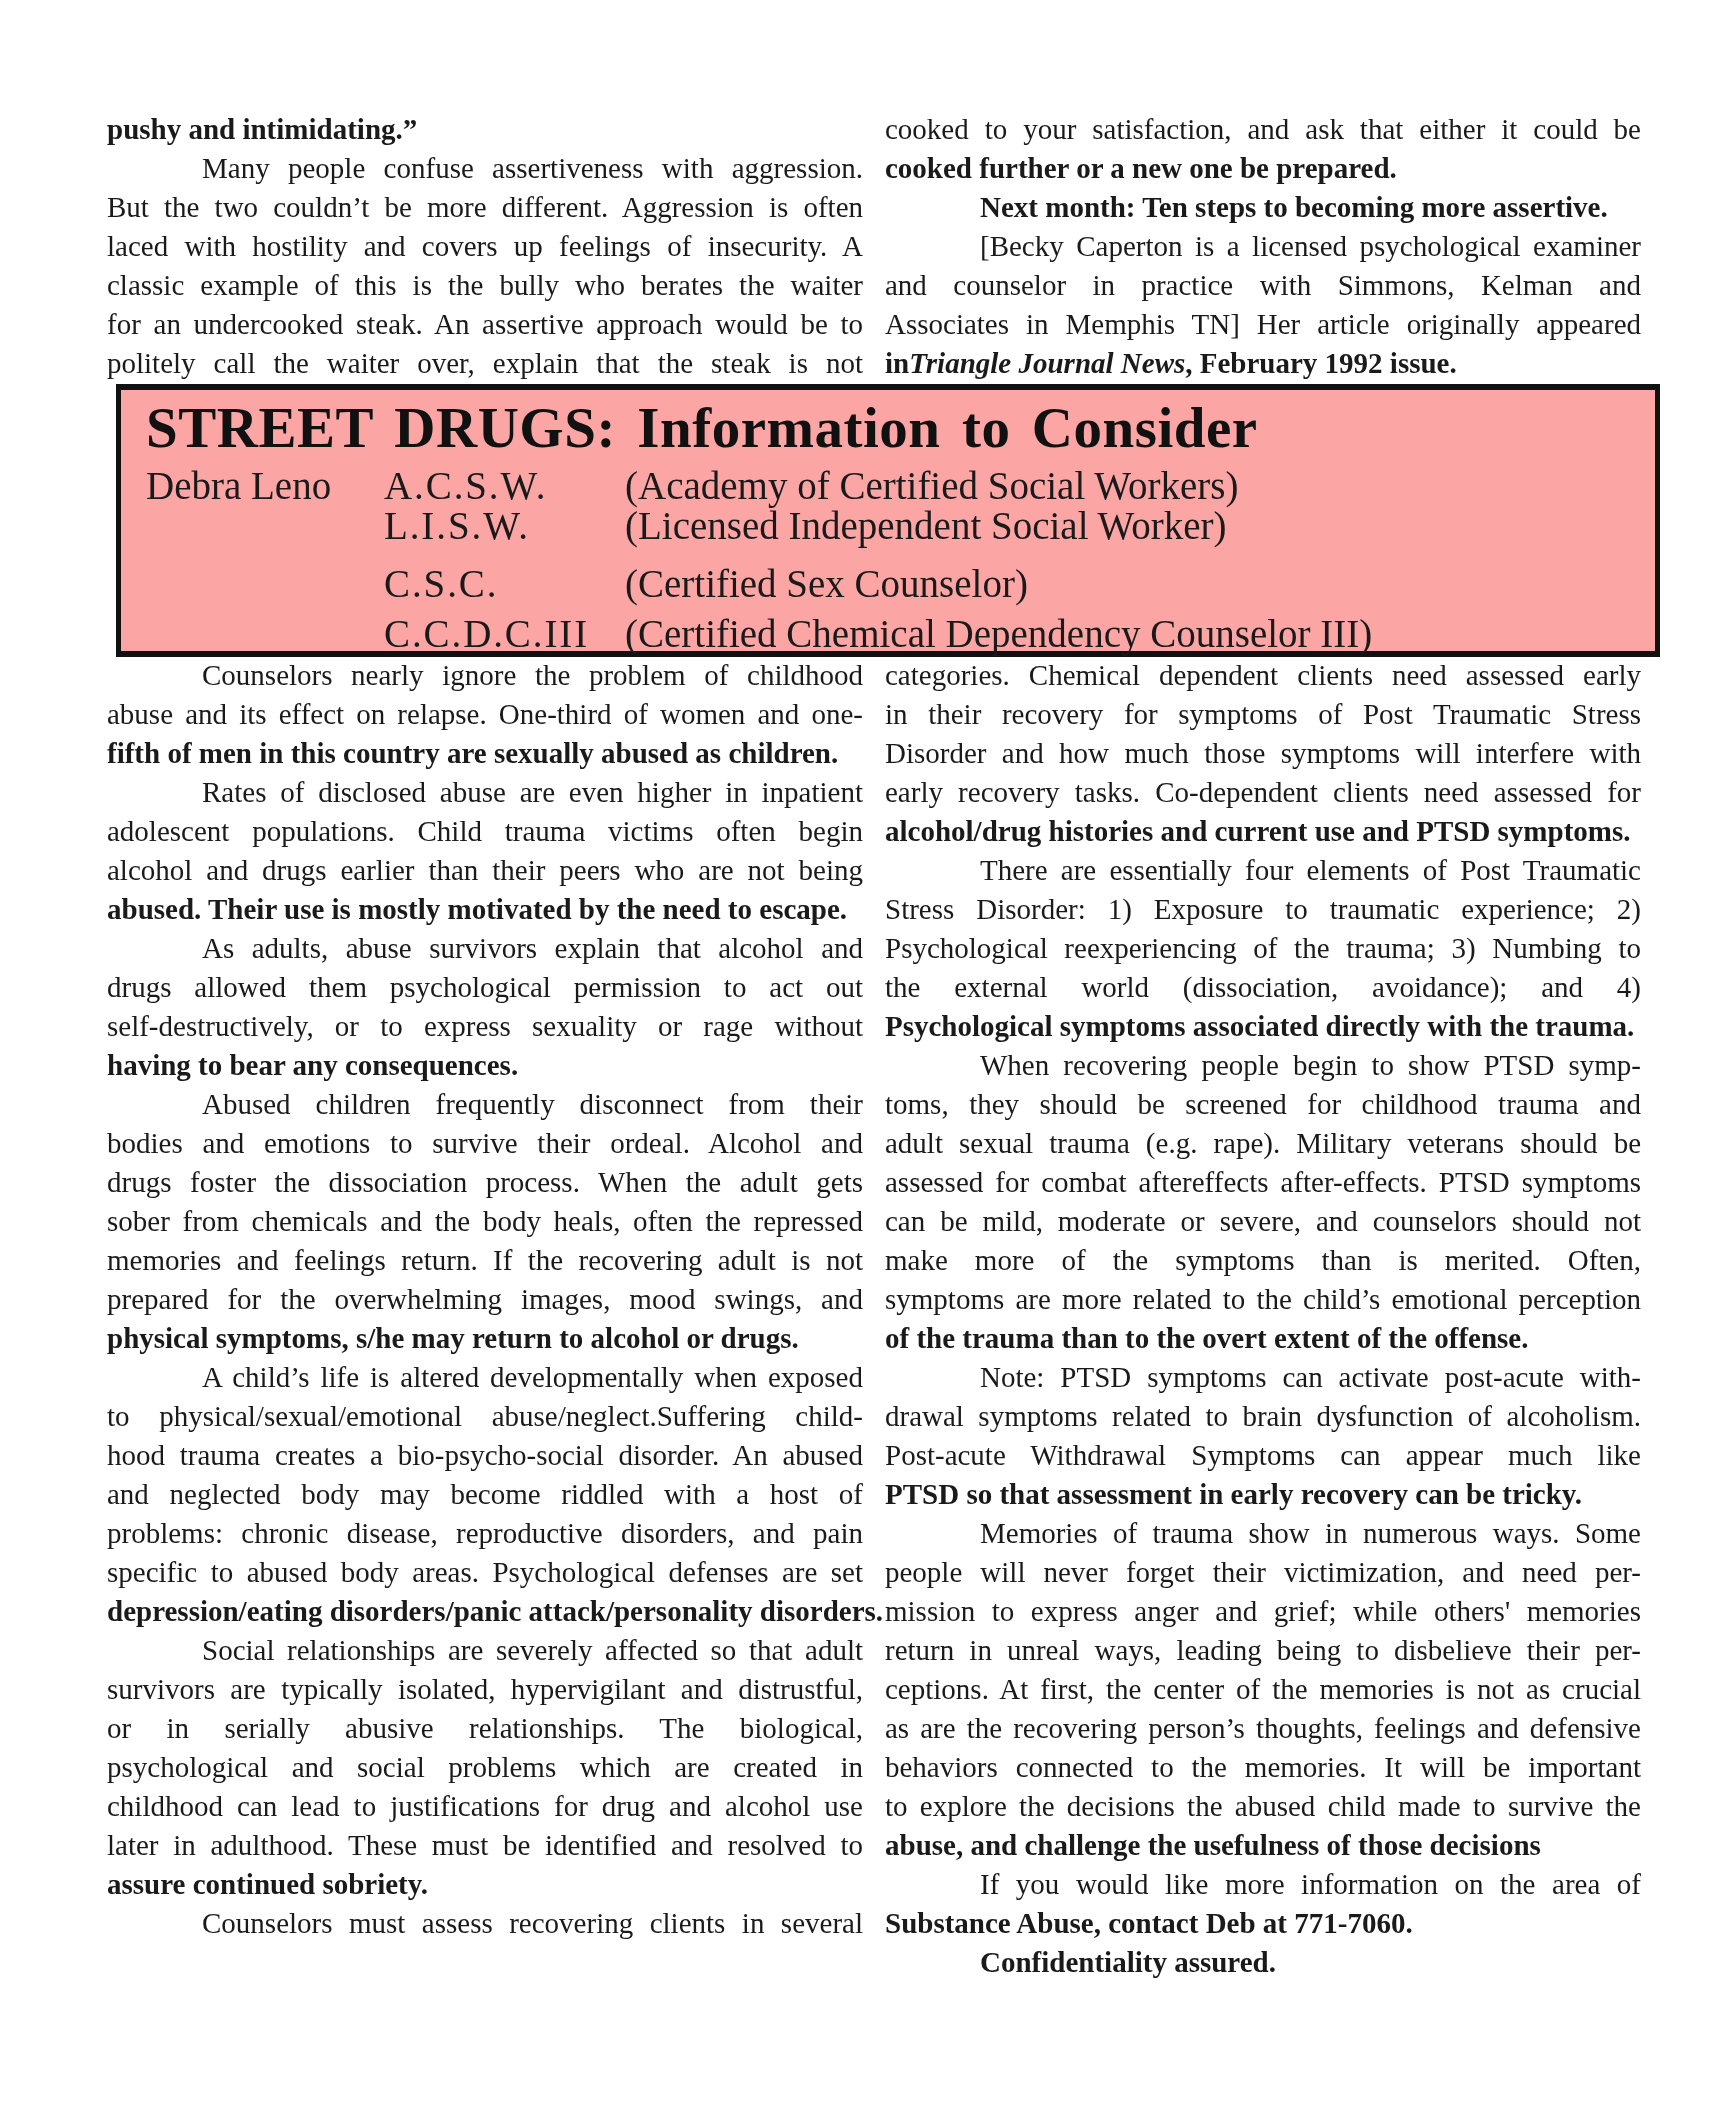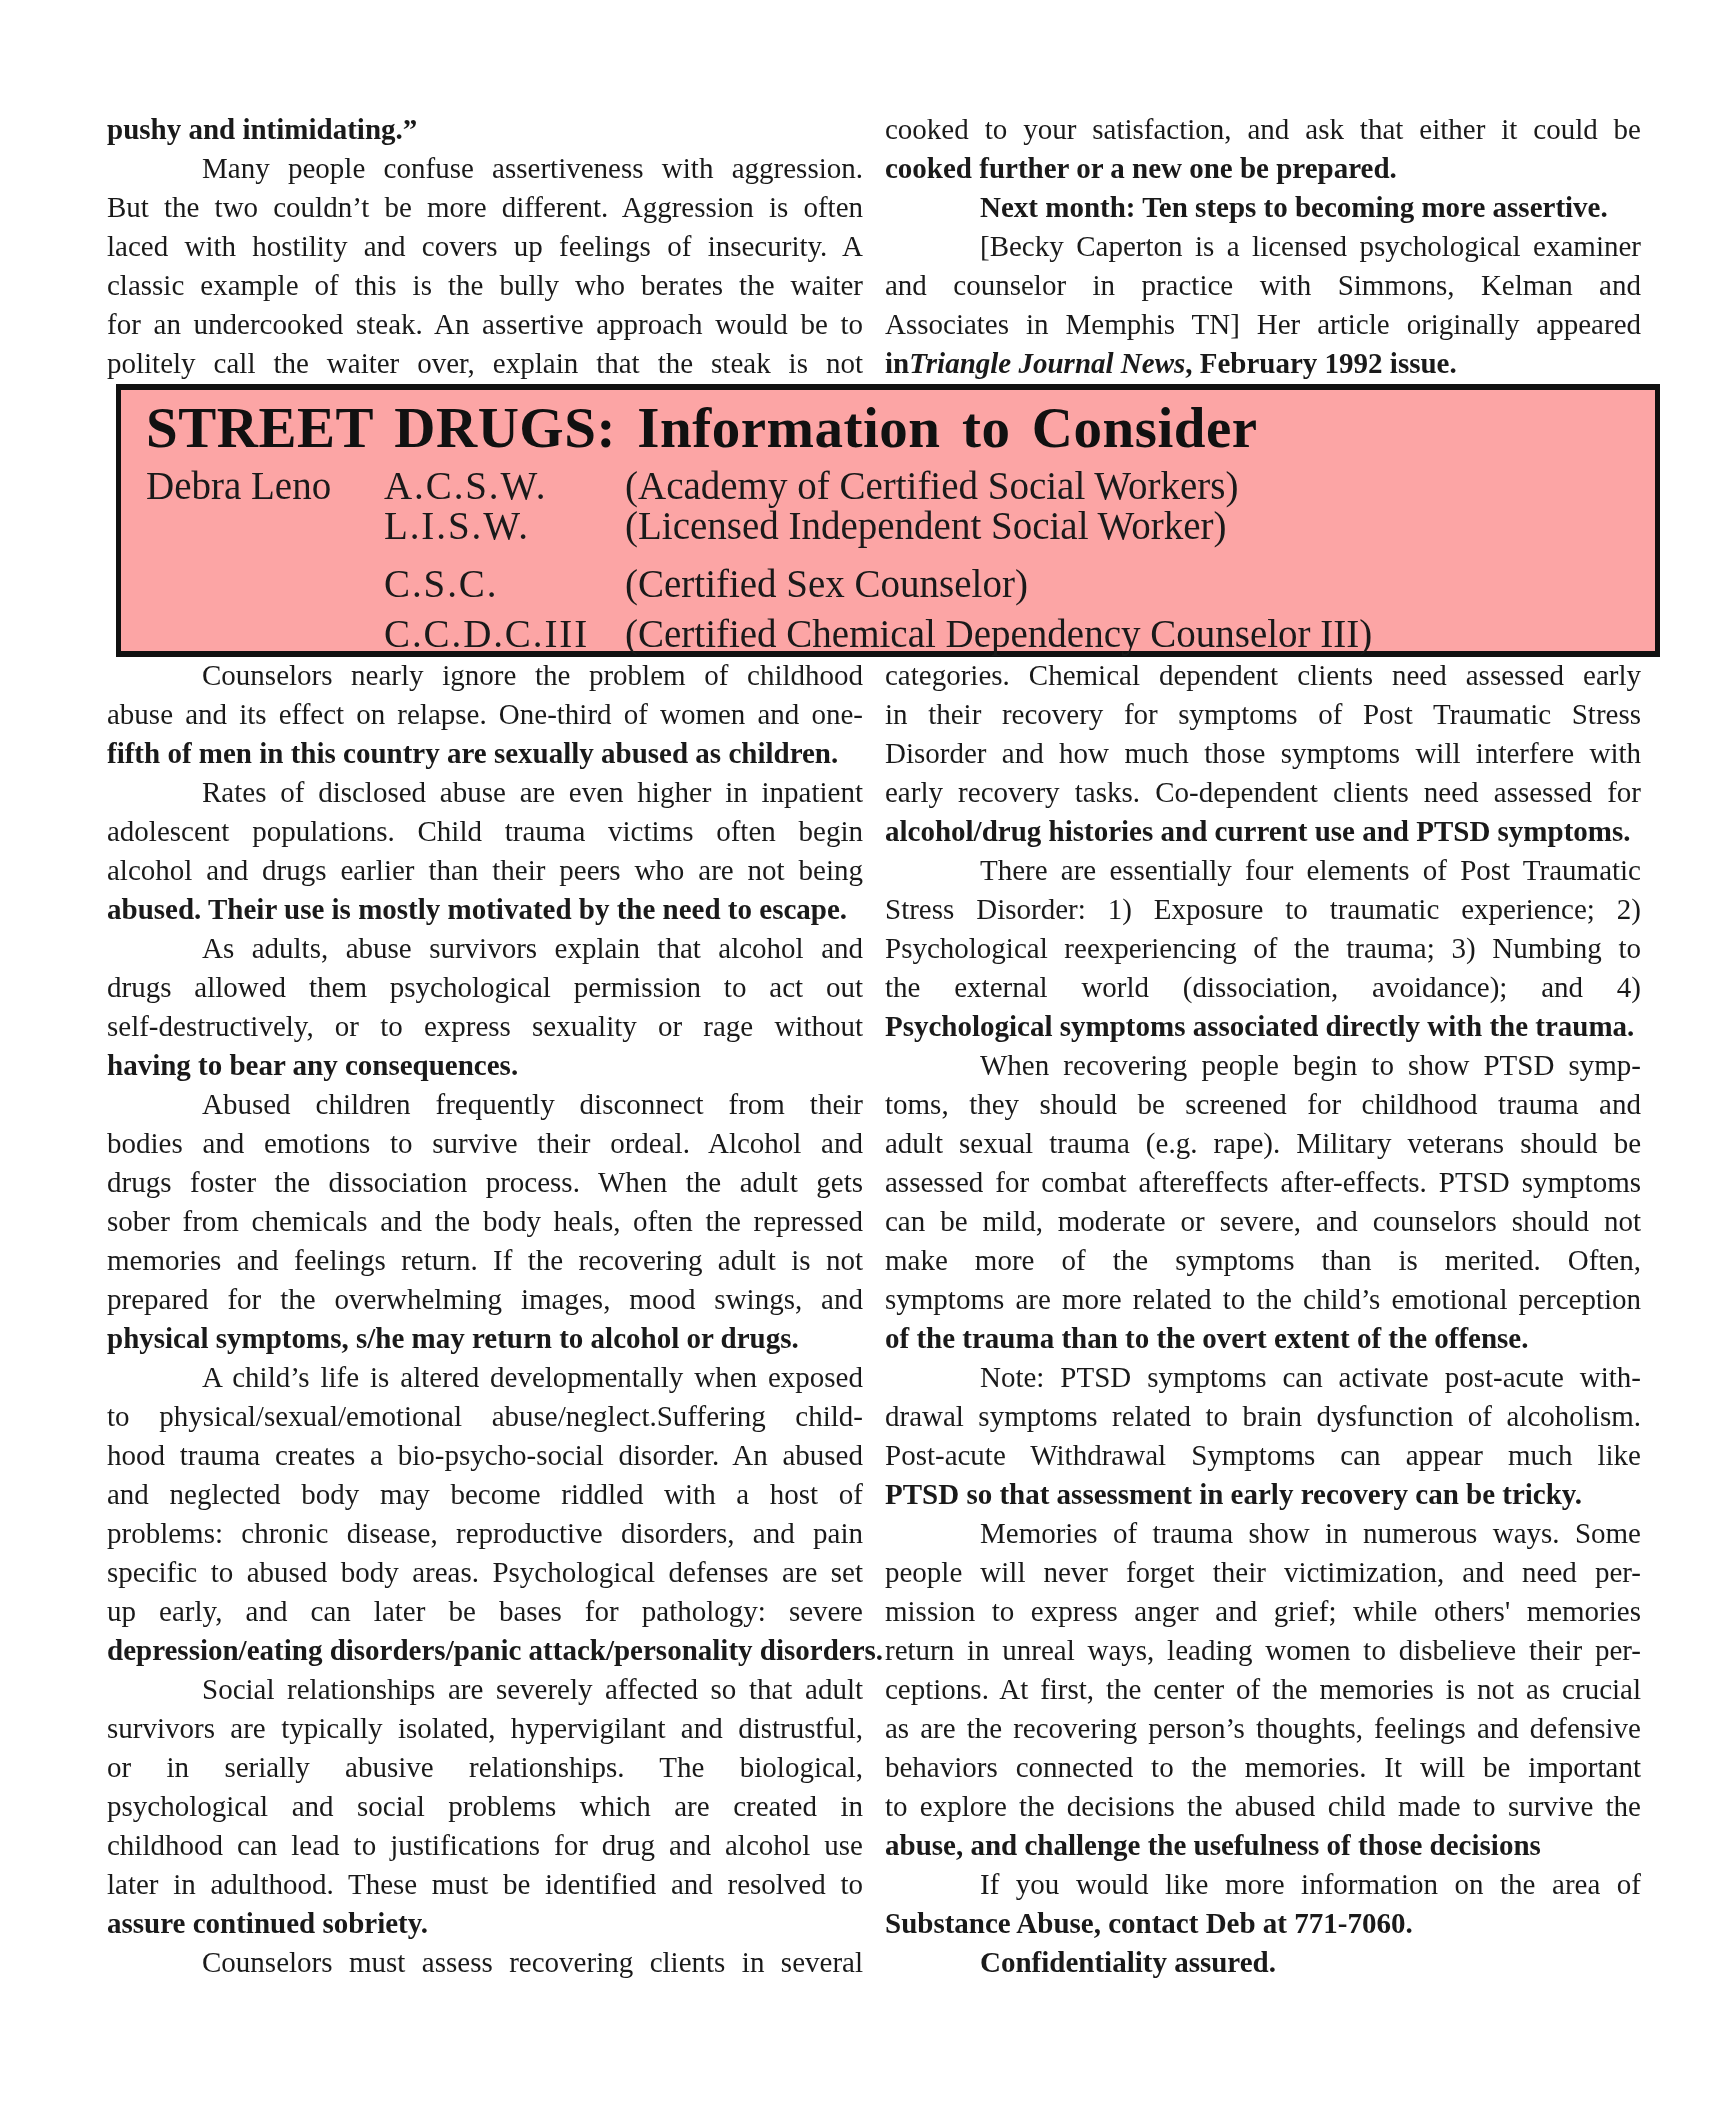--- a/index.html
+++ b/index.html
@@ -102,21 +102,20 @@
       <div class="line">sober from chemicals and the body heals, often the repressed</div>
       <div class="line">memories and feelings return. If the recovering adult is not</div>
       <div class="line">prepared for the overwhelming images, mood swings, and</div>
       <div class="line last">physical symptoms, s/he may return to alcohol or drugs.</div>
       <div class="line indent">A child’s life is altered developmentally when exposed</div>
       <div class="line">to physical/sexual/emotional abuse/neglect.Suffering child-</div>
       <div class="line">hood trauma creates a bio-psycho-social disorder. An abused</div>
       <div class="line">and neglected body may become riddled with a host of</div>
       <div class="line">problems: chronic disease, reproductive disorders, and pain</div>
       <div class="line">specific to abused body areas. Psychological defenses are set</div>
-      <div class="line">up early, and can later be bases for pathology: severe</div>
       <div class="line last">depression/eating disorders/panic attack/personality disorders.</div>
       <div class="line indent">Social relationships are severely affected so that adult</div>
       <div class="line">survivors are typically isolated, hypervigilant and distrustful,</div>
       <div class="line">or in serially abusive relationships. The biological,</div>
       <div class="line">psychological and social problems which are created in</div>
       <div class="line">childhood can lead to justifications for drug and alcohol use</div>
       <div class="line">later in adulthood. These must be identified and resolved to</div>
       <div class="line last">assure continued sobriety.</div>
       <div class="line indent">Counselors must assess recovering clients in several</div>
     </div>
@@ -139,21 +138,21 @@
       <div class="line">make more of the symptoms than is merited. Often,</div>
       <div class="line">symptoms are more related to the child’s emotional perception</div>
       <div class="line last">of the trauma than to the overt extent of the offense.</div>
       <div class="line indent">Note: PTSD symptoms can activate post-acute with-</div>
       <div class="line">drawal symptoms related to brain dysfunction of alcoholism.</div>
       <div class="line">Post-acute Withdrawal Symptoms can appear much like</div>
       <div class="line last">PTSD so that assessment in early recovery can be tricky.</div>
       <div class="line indent">Memories of trauma show in numerous ways. Some</div>
       <div class="line">people will never forget their victimization, and need per-</div>
       <div class="line">mission to express anger and grief; while others' memories</div>
-      <div class="line">return in unreal ways, leading women to disbelieve their per-</div>
+      <div class="line">return in unreal ways, leading being to disbelieve their per-</div>
       <div class="line">ceptions. At first, the center of the memories is not as crucial</div>
       <div class="line">as are the recovering person’s thoughts, feelings and defensive</div>
       <div class="line">behaviors connected to the memories. It will be important</div>
       <div class="line">to explore the decisions the abused child made to survive the</div>
       <div class="line last">abuse, and challenge the usefulness of those decisions</div>
       <div class="line indent">If you would like more information on the area of</div>
       <div class="line last">Substance Abuse, contact Deb at 771-7060.</div>
       <div class="line last indent">Confidentiality assured.</div>
     </div>
 

